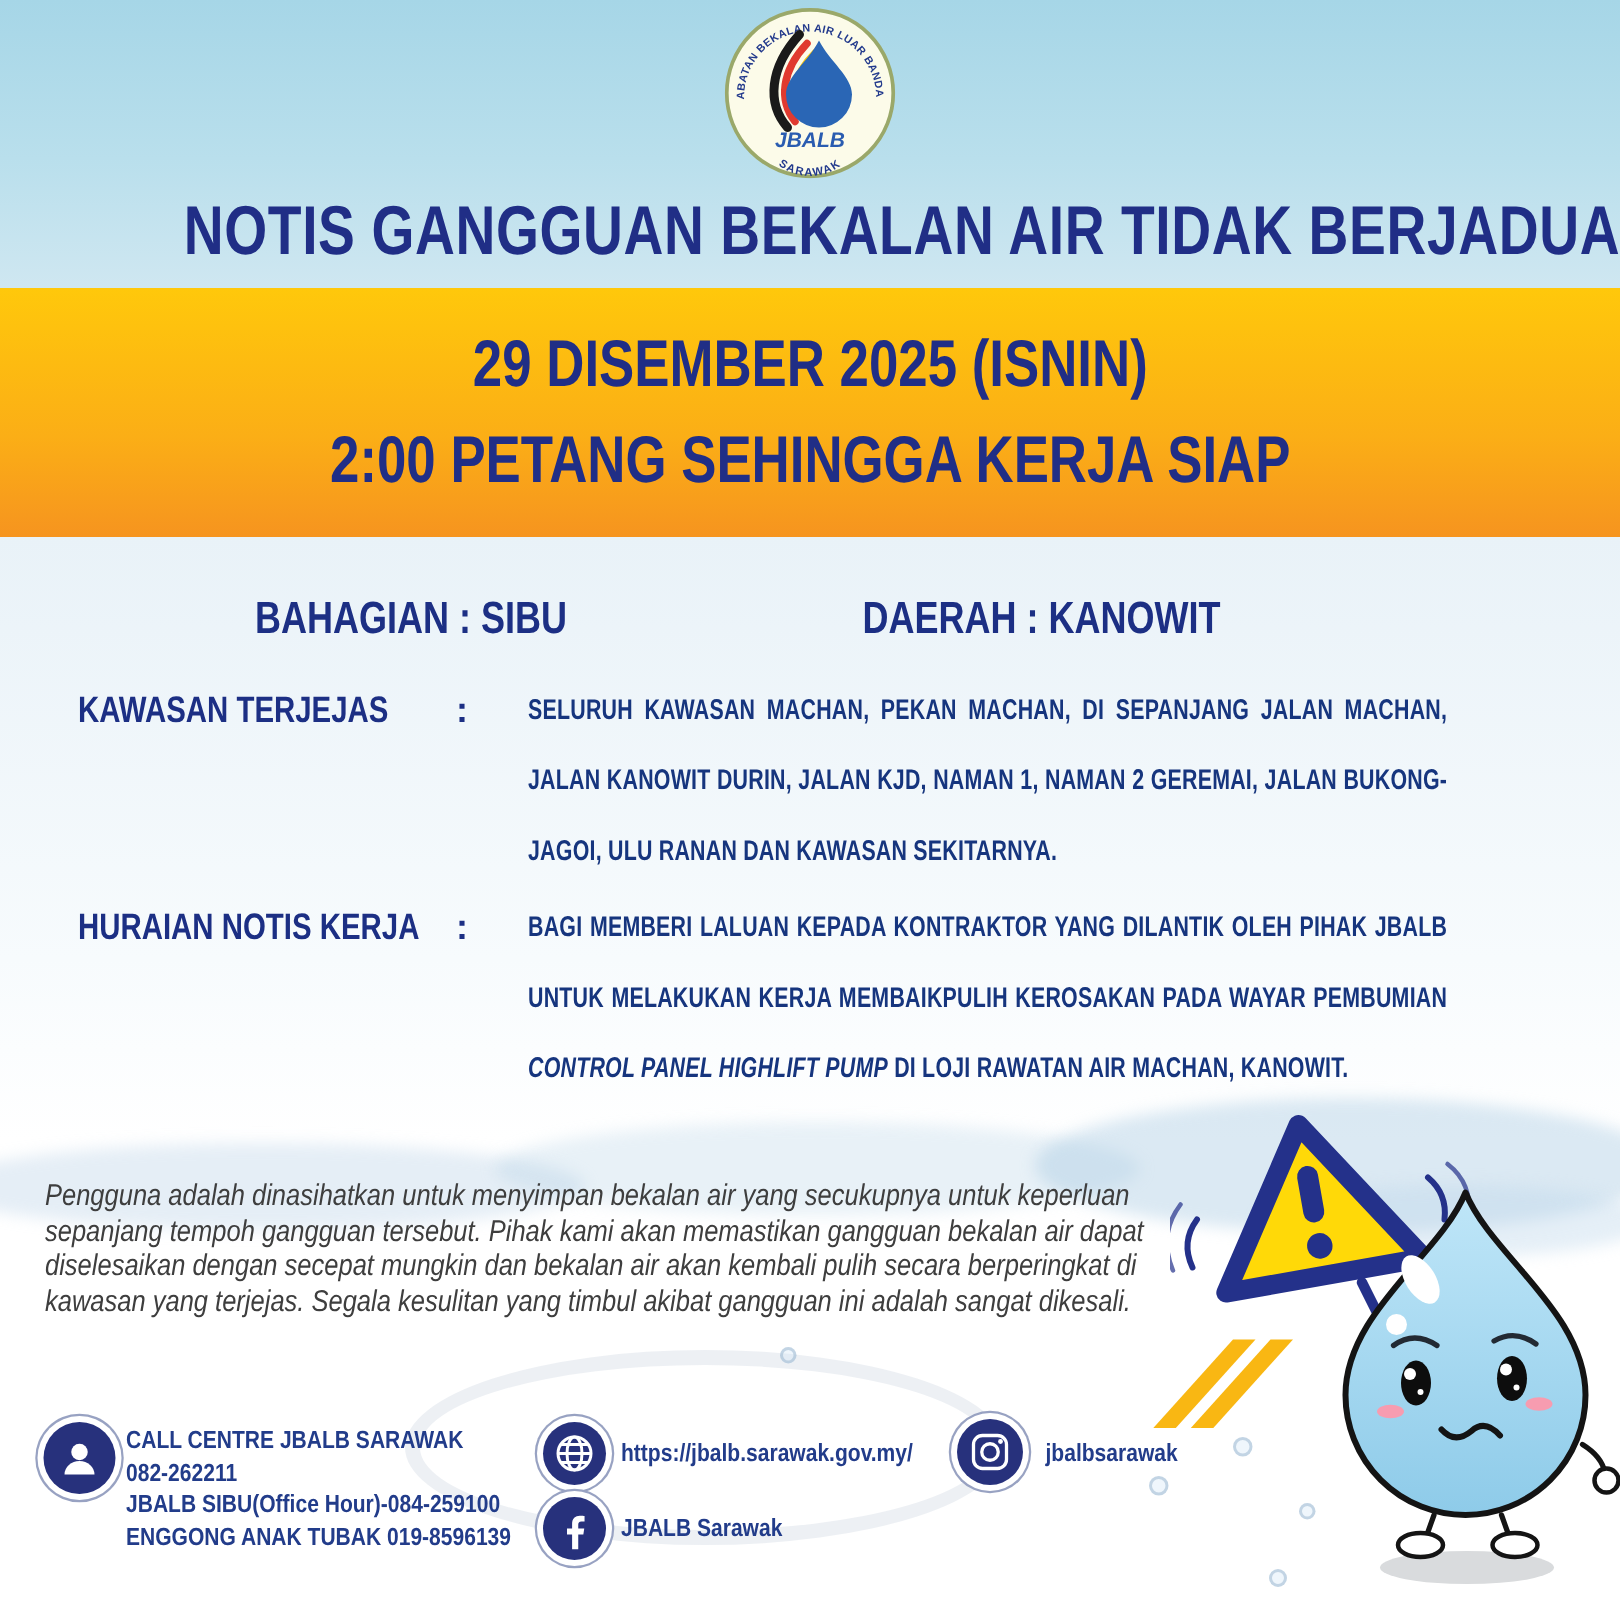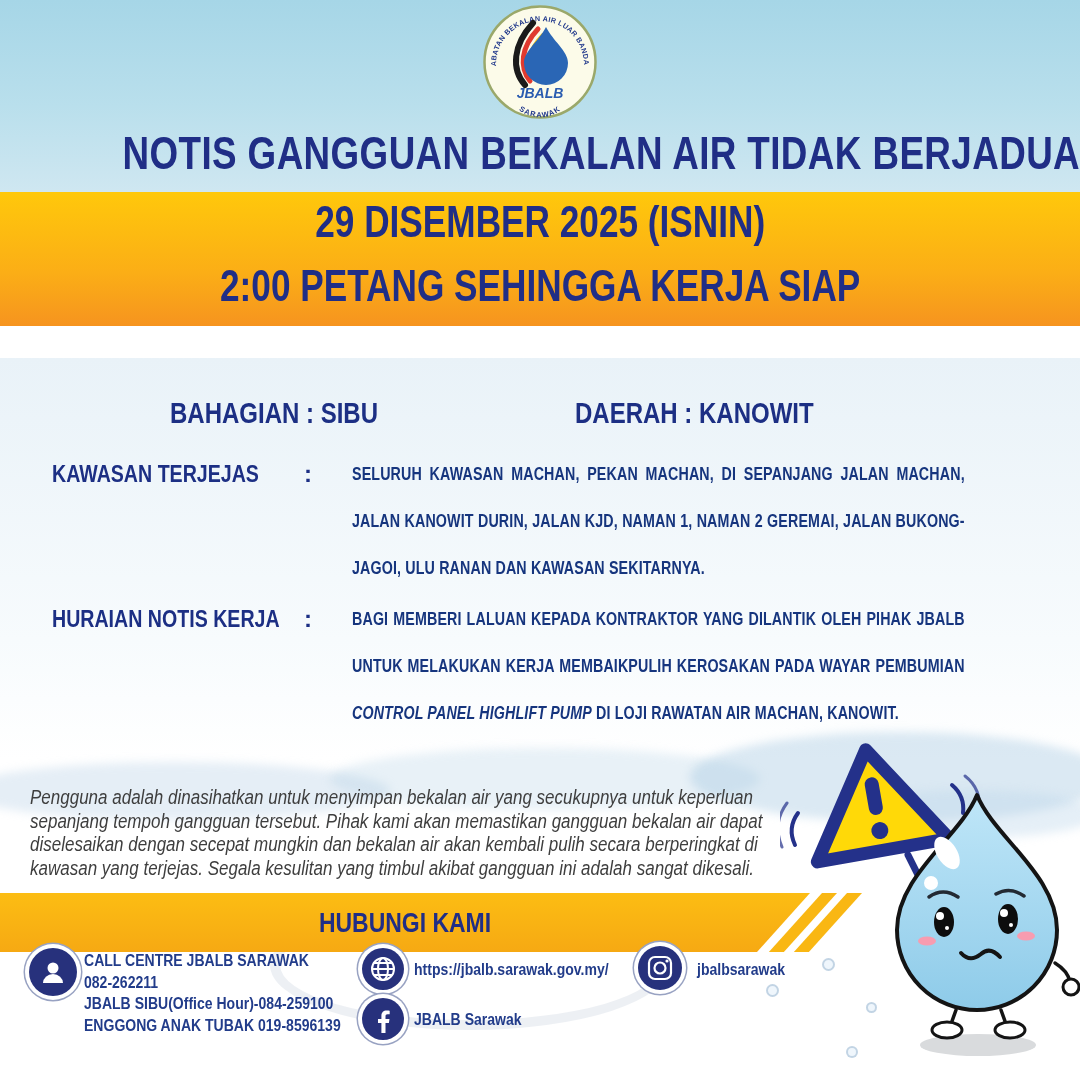--- a/index.html
+++ b/index.html
@@ -6,23 +6,23 @@
   .poster{position:relative;width:1080px;height:1080px;overflow:hidden;background:#fff;
           font-family:"Liberation Sans",sans-serif;}
   
   .top-band{position:absolute;left:0;top:0;width:1080px;height:192px;
             background:linear-gradient(180deg,#a6d6e7 0%,#b9dfec 55%,#cfe7f1 100%);}
   .logo{position:absolute;left:483px;top:5px;width:114px;height:114px;}
   .title{position:absolute;left:0;top:126px;width:1080px;text-align:center;margin:0;
          color:#202e86;font-weight:bold;font-size:46px;letter-spacing:.5px;white-space:nowrap;}
   .title span{display:inline-block;transform:scaleX(.80);transform-origin:center;}
   
-  .date-band{position:absolute;left:0;top:192px;width:1080px;height:134px;
+  .date-band{position:absolute;left:0;top:192px;width:1080px;height:166px;
              background:linear-gradient(180deg,#ffc80b 0%,#fbae16 60%,#f6941f 100%);
-             display:flex;flex-direction:column;align-items:center;gap:4px;}
+             display:flex;flex-direction:column;justify-content:center;align-items:center;gap:4px;}
   .date-line{color:#202e86;font-weight:bold;font-size:44px;white-space:nowrap;
              transform:scaleX(.80);transform-origin:center;line-height:60px;}
   
   .content{position:absolute;left:0;top:358px;width:1080px;height:402px;
            background:linear-gradient(180deg,#e9f2f8 0%,#f7fbfd 70%,#ffffff 100%);}
   .meta-label{position:absolute;top:38px;color:#1c2f84;font-weight:bold;font-size:30px;
               white-space:nowrap;transform:scaleX(.80);transform-origin:left;}
   .meta-bahagian{left:170px;}
   .meta-daerah{left:575px;}
   .section{position:absolute;left:52px;display:grid;grid-template-columns:252px 48px 820px;}
@@ -141,23 +141,20 @@
   <div class="droplet d1"></div>
   <div class="droplet d2"></div>
   <div class="droplet d3"></div>
   <div class="droplet d4"></div>
   <div class="droplet d5"></div>
   <div class="droplet d6"></div>
   <div class="droplet d7"></div>
 
   <p class="advisory">Pengguna adalah dinasihatkan untuk menyimpan bekalan air yang secukupnya untuk keperluan sepanjang tempoh gangguan tersebut. Pihak kami akan memastikan gangguan bekalan air dapat diselesaikan dengan secepat mungkin dan bekalan air akan kembali pulih secara berperingkat di kawasan yang terjejas. Segala kesulitan yang timbul akibat gangguan ini adalah sangat dikesali.</p>
 
-  <div class="contact-bar">
-    <span>HUBUNGI KAMI</span>
-  </div>
   <div class="stripe st1"></div>
   <div class="stripe st2"></div>
 
   <div class="cicon ic-person">
     <svg width="30" height="30" viewBox="0 0 30 30">
       <circle cx="15" cy="11" r="5.5" fill="#fff"></circle>
       <path d="M5,26 a10,9 0 0 1 20,0 Z" fill="#fff"></path>
     </svg>
   </div>
   <div class="ctext phone-block">

